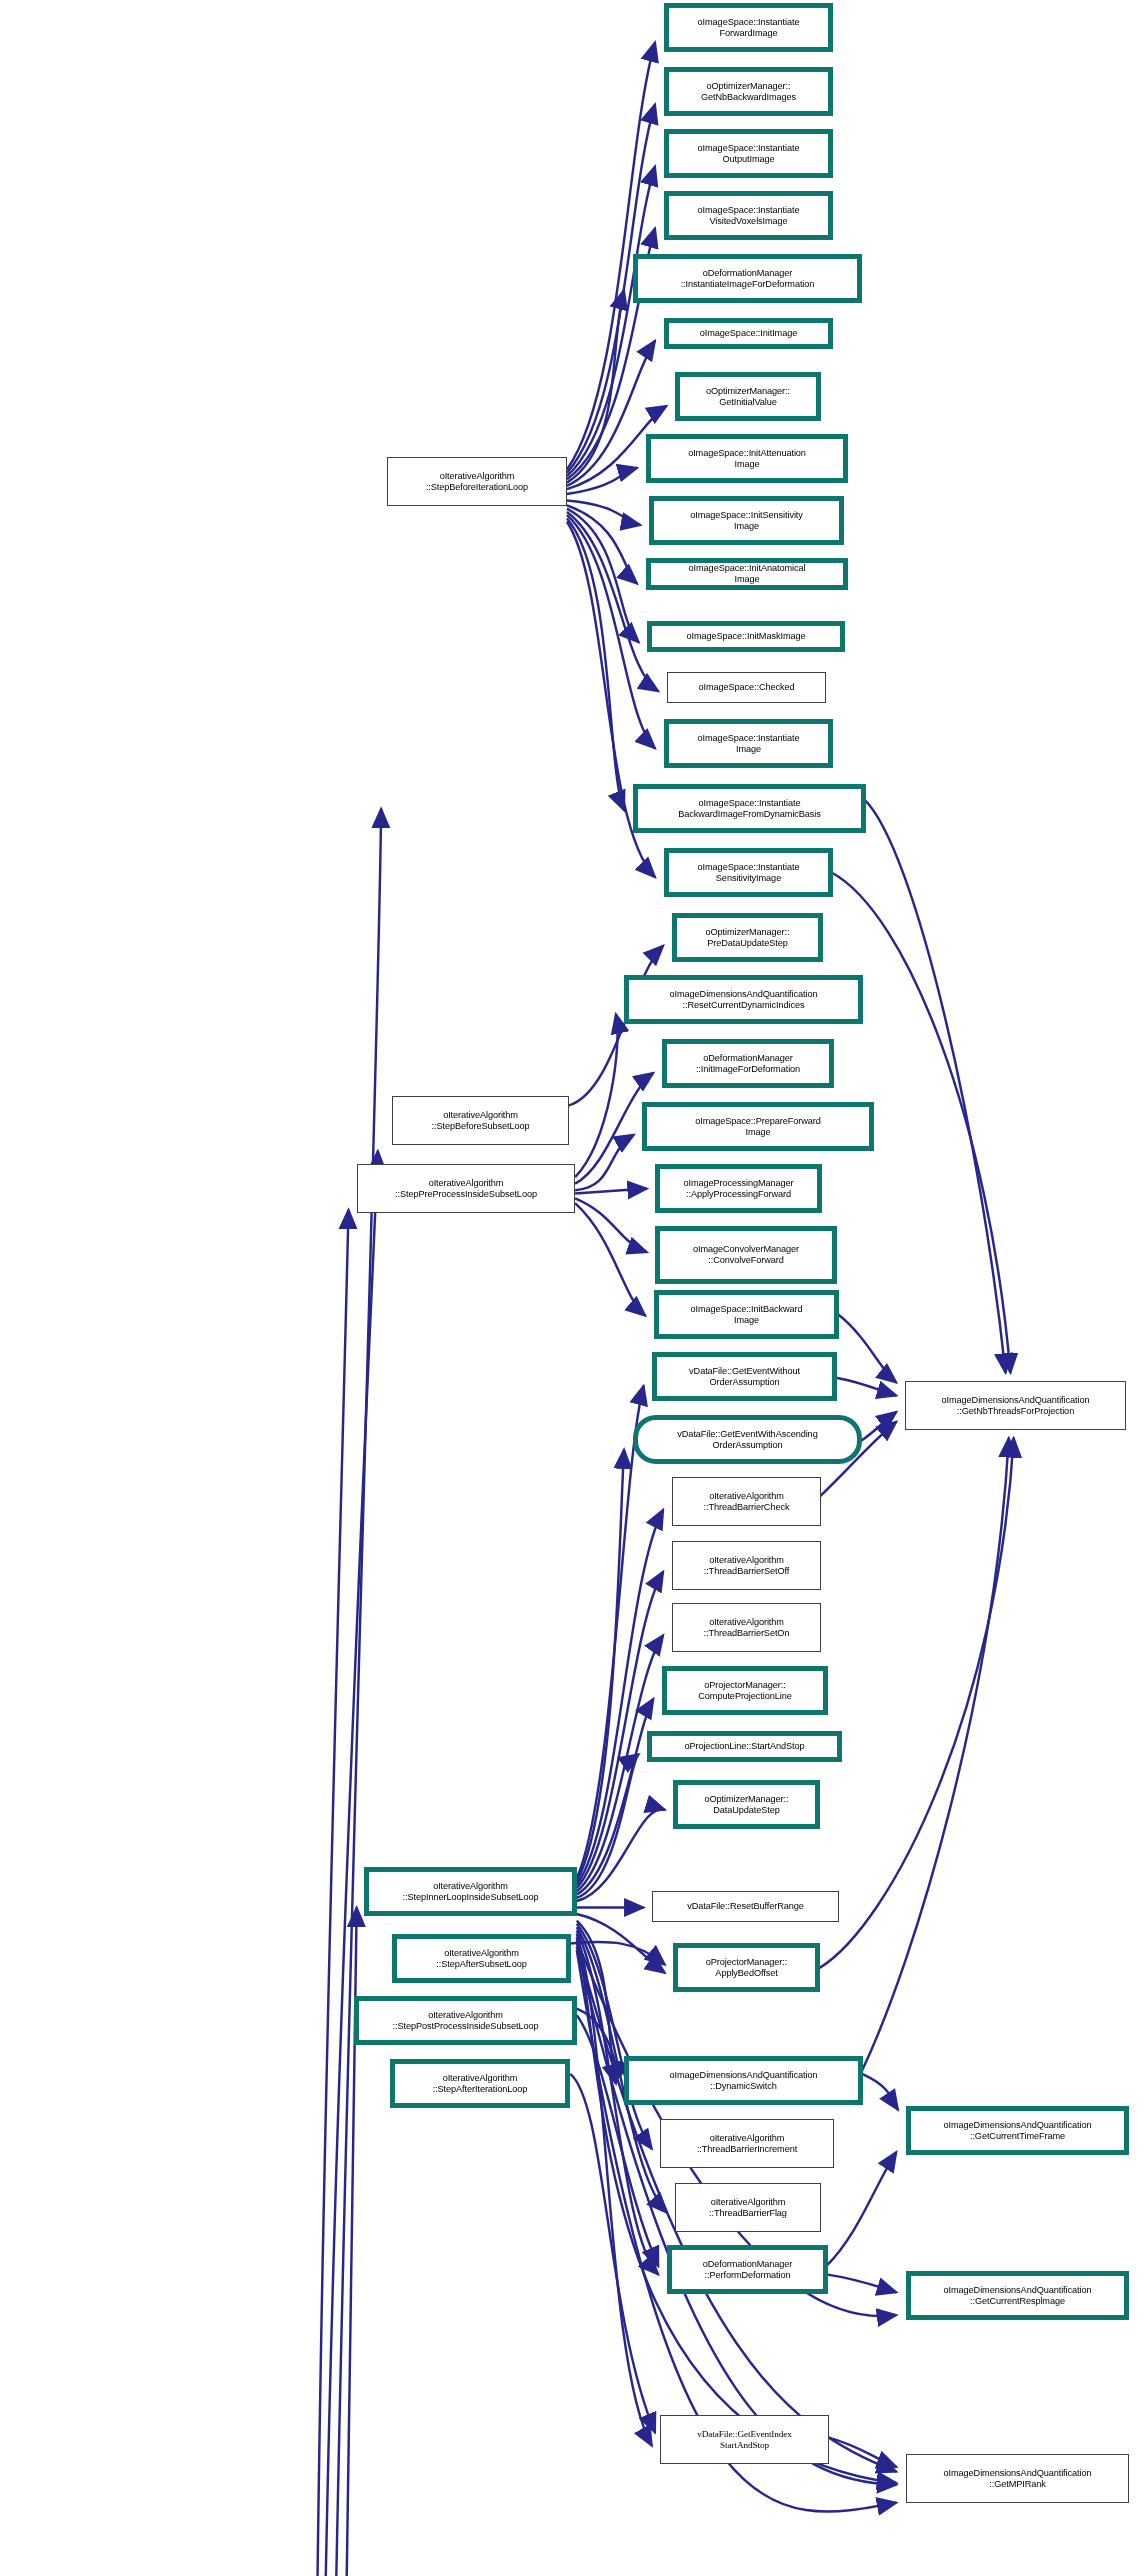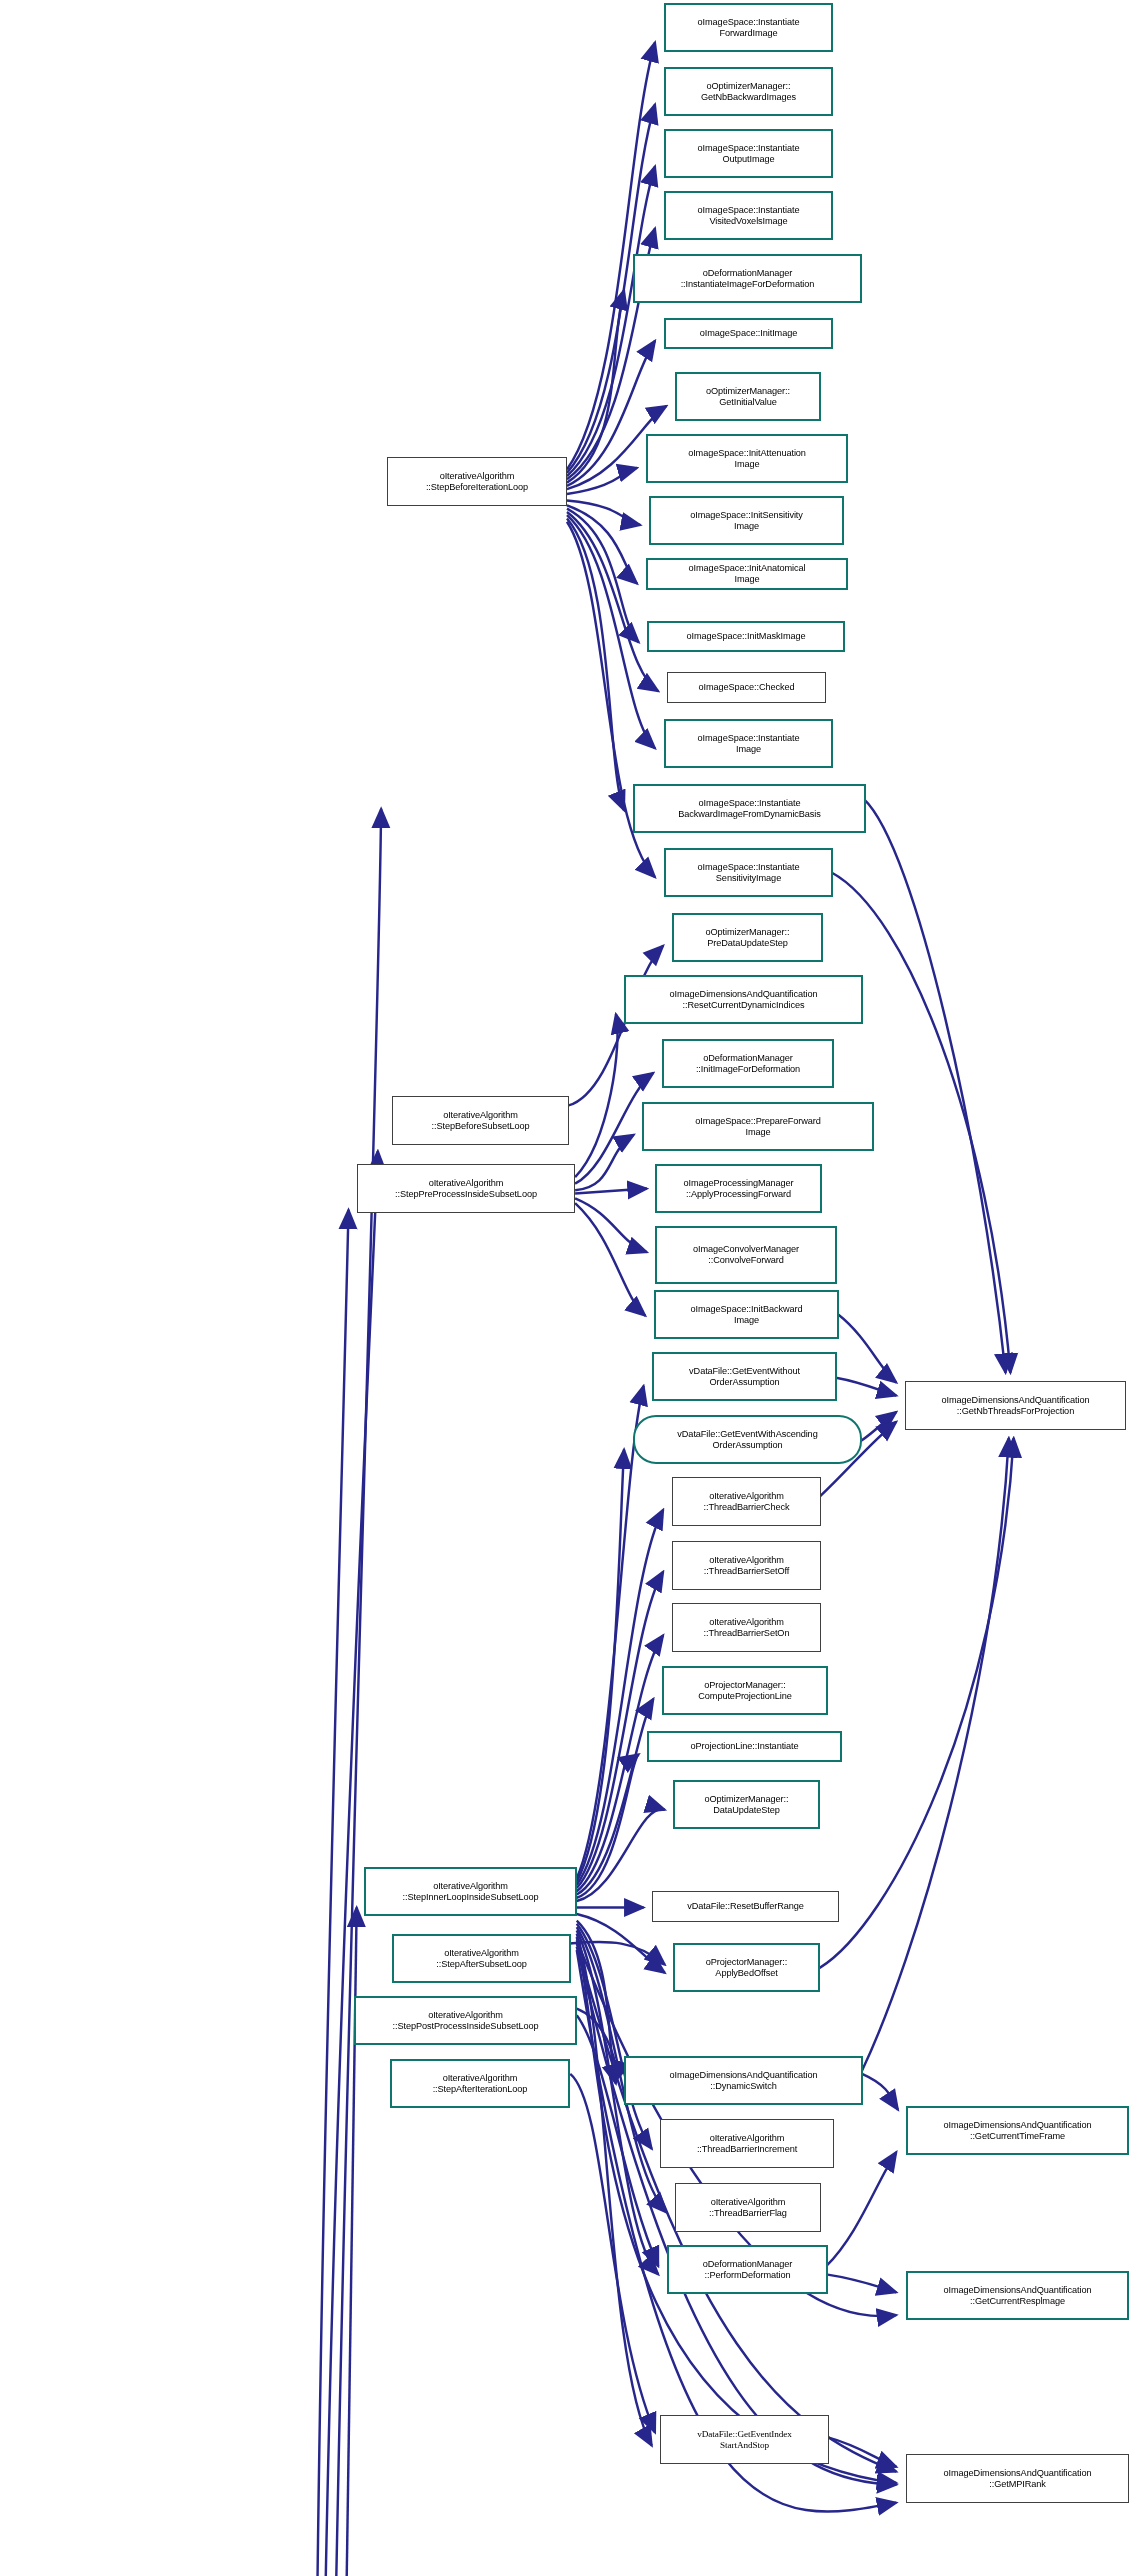--- a/index.html
+++ b/index.html
@@ -1,20 +1,20 @@
 <!DOCTYPE html>
 <html><head>
 <meta charset="utf-8">
 <style>
   html,body{margin:0;padding:0;background:#ffffff;}
   body{font-family:"Liberation Sans","DejaVu Sans",sans-serif;}
   #canvas{position:relative;width:1147px;height:2576px;background:#fff;overflow:hidden;}
   svg.edges{position:absolute;left:0;top:0;width:1147px;height:2576px;pointer-events:none;}
   .node{position:absolute;box-sizing:border-box;display:flex;align-items:center;justify-content:center;
-        text-align:center;background:#ffffff;border:2px solid #0f766e;color:#000;
+        text-align:center;background:#ffffff;border:5px solid #0f766e;color:#000;
         font-size:9.2px;line-height:11px;letter-spacing:-0.1px;padding:1px 2px;}
   .node.dark{border:1px solid #404040;}
   .node span{display:block;width:100%;white-space:pre-line;}
 </style>
 </head>
 <body>
 
 <div id="canvas">
   <svg class="edges" viewBox="0 0 700 1580" style="width: 1147px; height: 2576px;">
     <defs>
@@ -232,21 +232,21 @@
     </div>
     <div class="node dark" style="left: 672px; top: 1603px; width: 149px; height: 49px;">
       <span>oIterativeAlgorithm
 ::ThreadBarrierSetOn</span>
     </div>
     <div class="node " style="left: 662px; top: 1666px; width: 166px; height: 49px;">
       <span>oProjectorManager::
 ComputeProjectionLine</span>
     </div>
     <div class="node " style="left: 647px; top: 1731px; width: 195px; height: 31px;">
-      <span>oProjectionLine::Instantiate</span>
+      <span>oProjectionLine::StartAndStop</span>
     </div>
     <div class="node " style="left: 673px; top: 1780px; width: 147px; height: 49px;">
       <span>oOptimizerManager::
 DataUpdateStep</span>
     </div>
     <div class="node dark" style="left: 652px; top: 1891px; width: 187px; height: 31px;">
       <span>vDataFile::ResetBufferRange</span>
     </div>
     <div class="node " style="left: 673px; top: 1943px; width: 147px; height: 49px;">
       <span>oProjectorManager::

